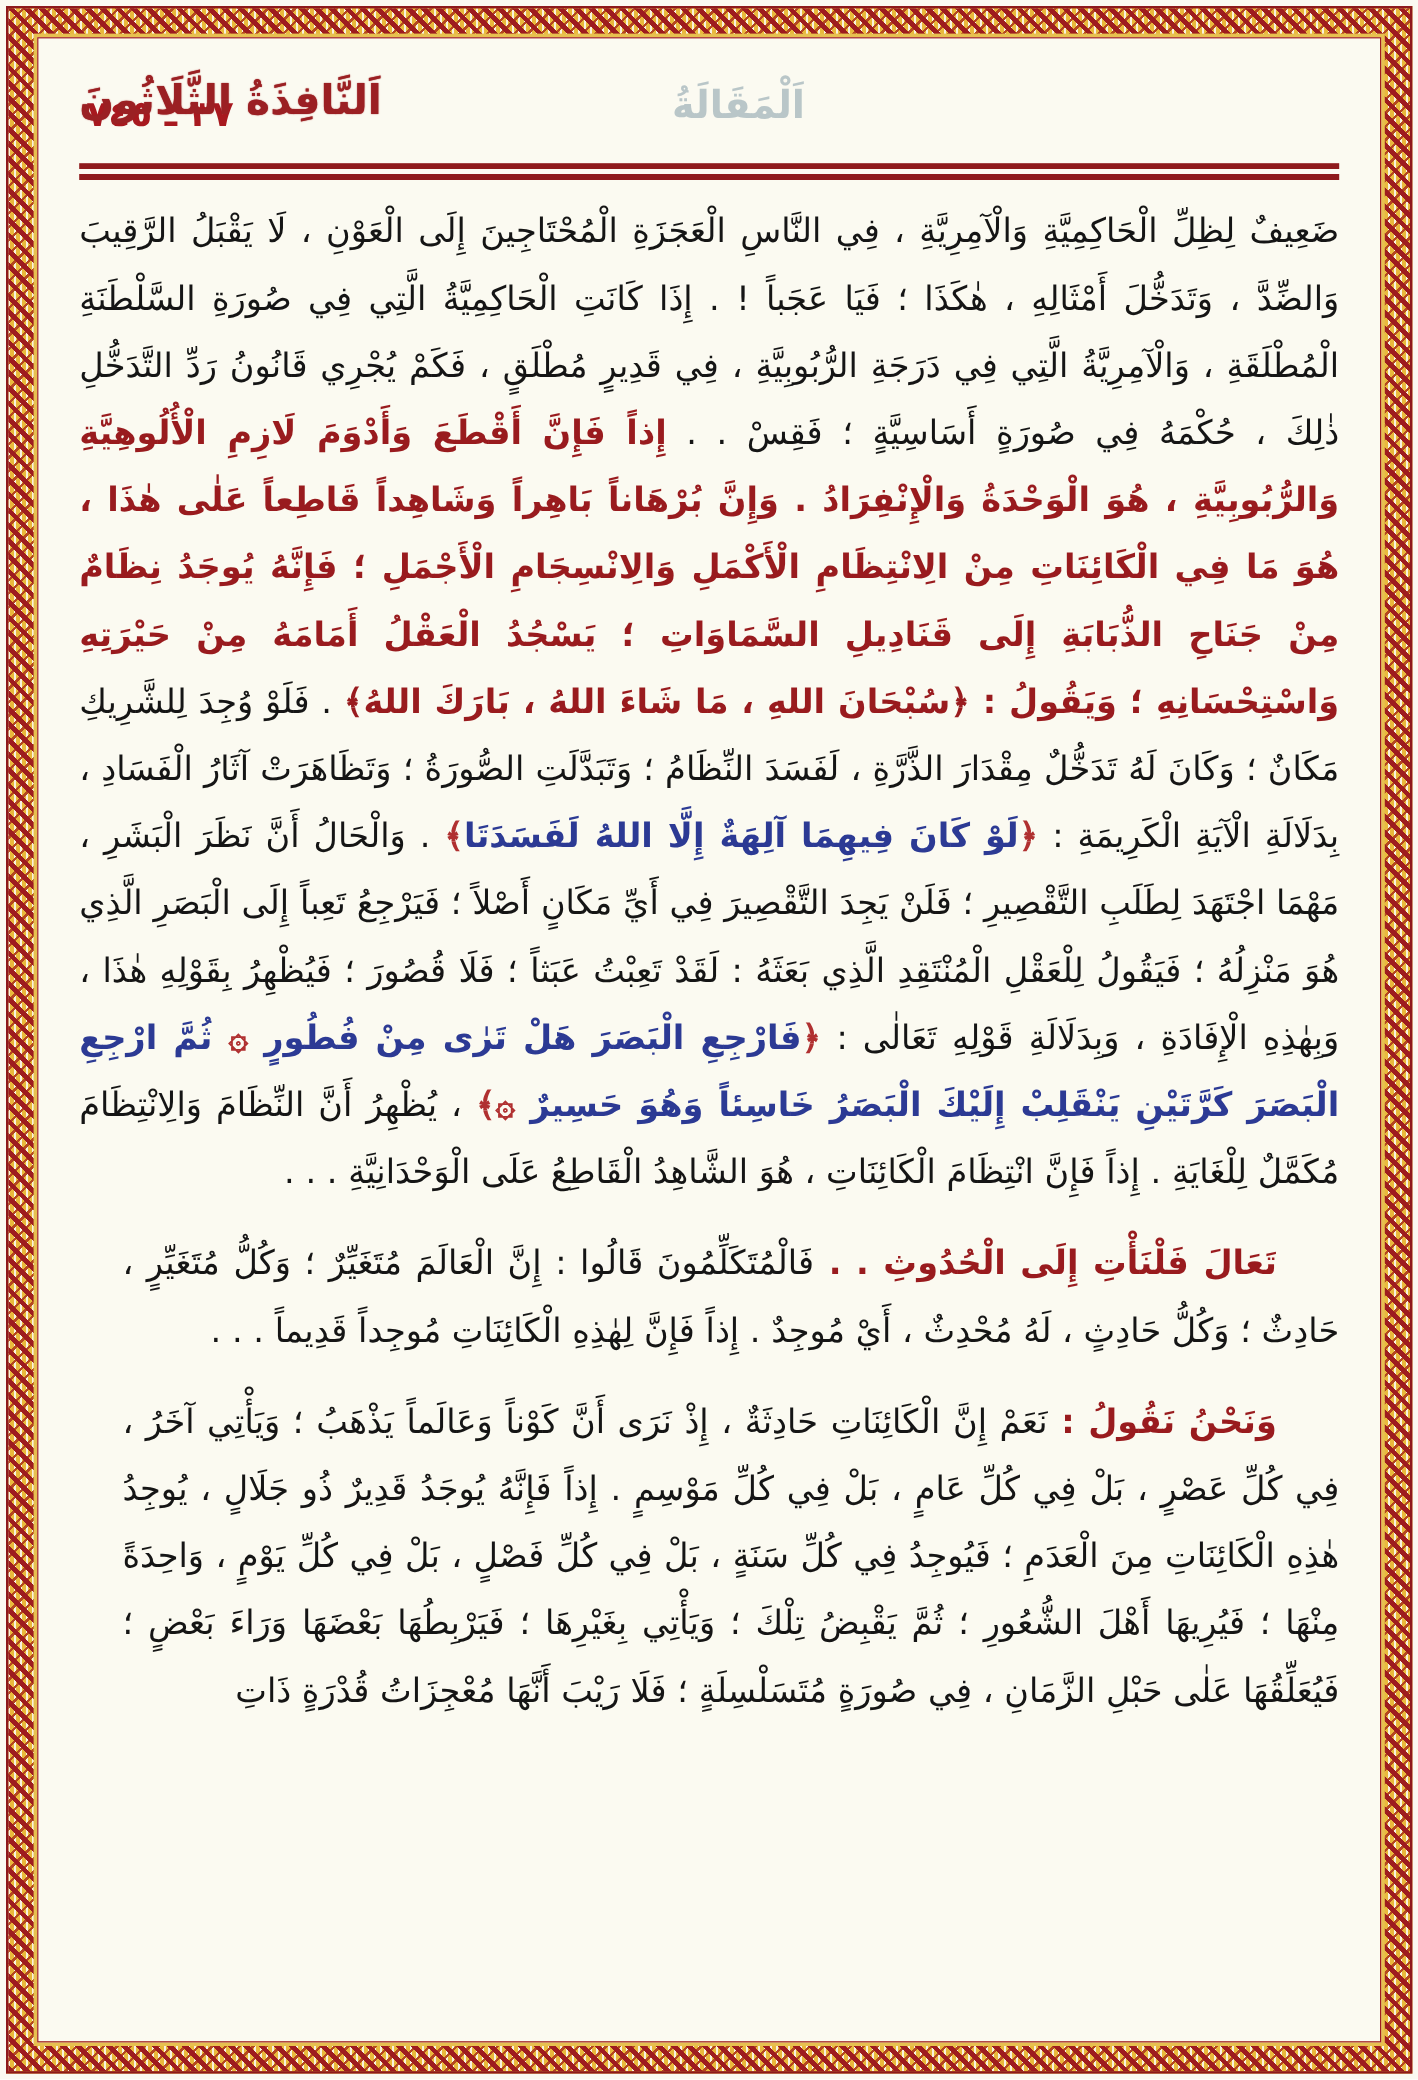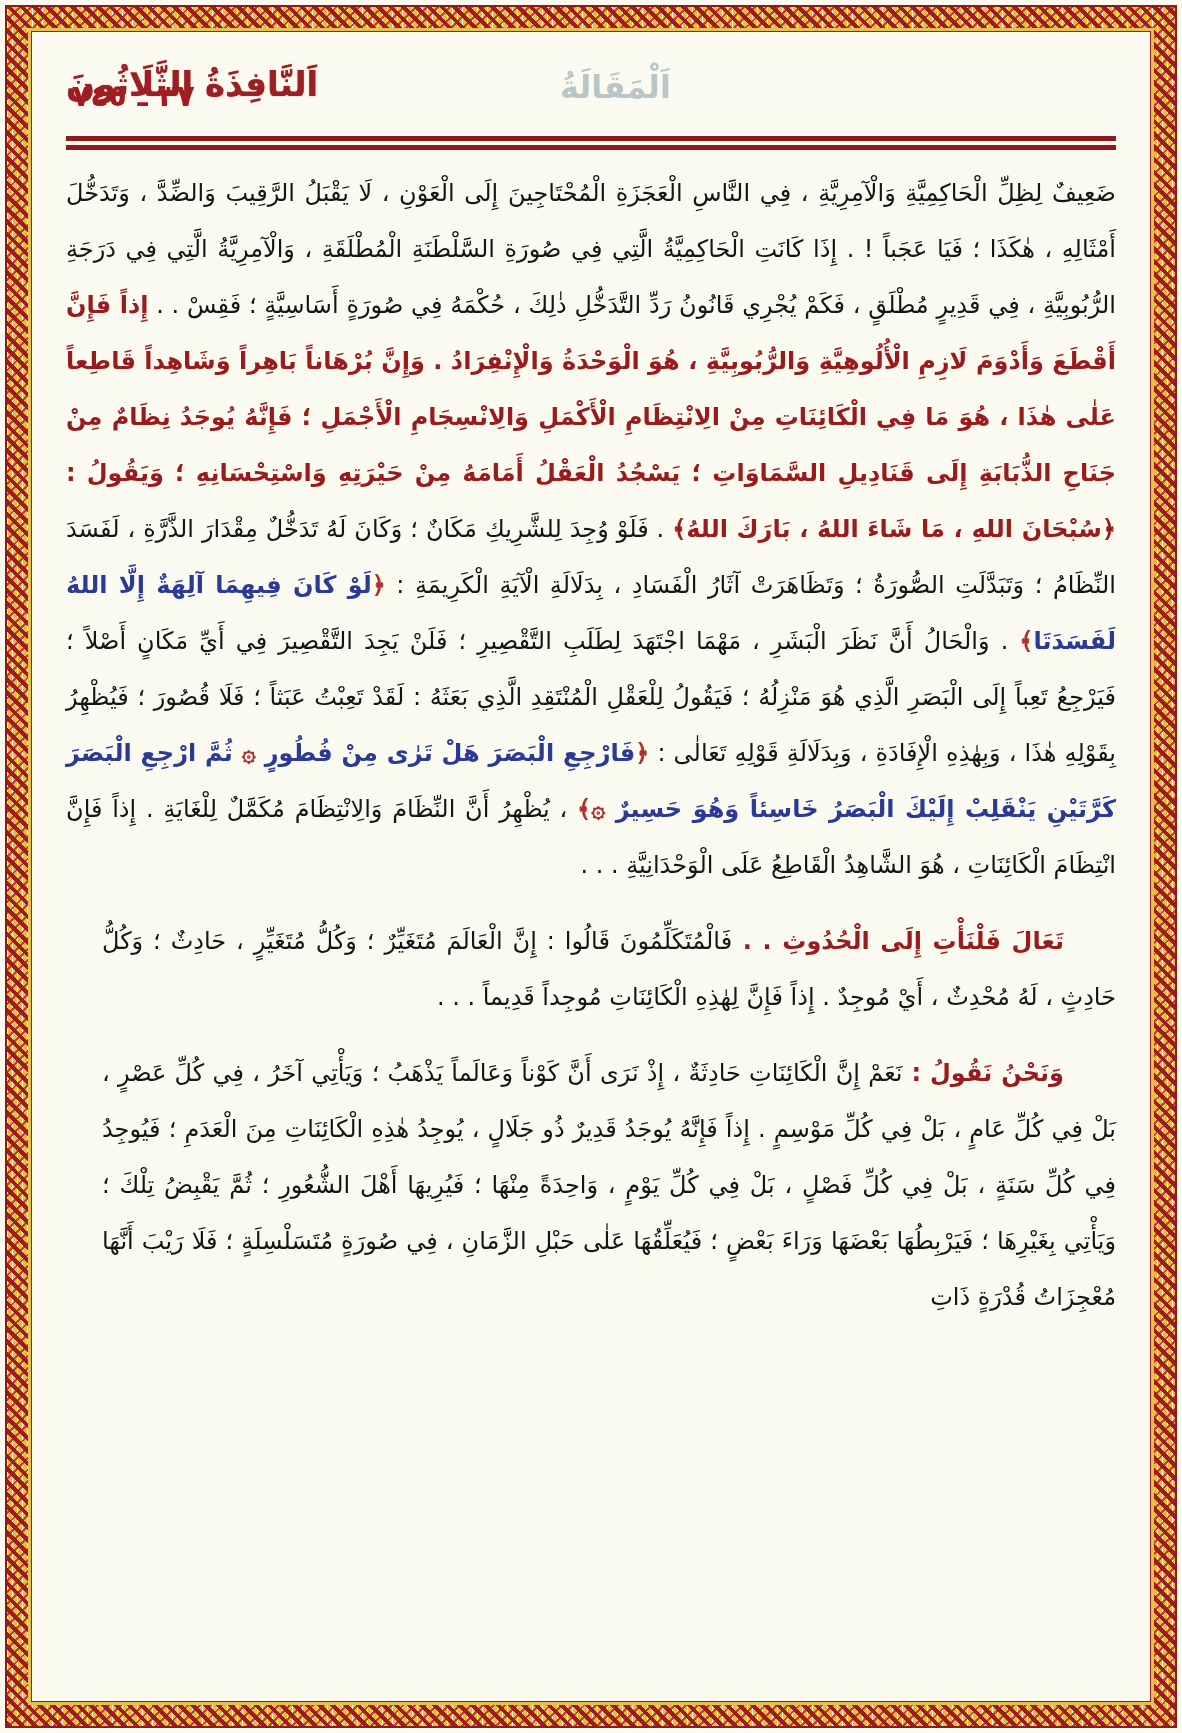--- a/index.html
+++ b/index.html
@@ -55,21 +55,21 @@
     text-shadow:0 0 1px #9b2023;
     white-space:nowrap;
   }
   .rule{
     height:15px;margin-top:4px;
     background:linear-gradient(to bottom,#8e1a1c 0 5px,#fbfaf1 5px 9px,#8e1a1c 9px 14px,#fbfaf1 14px 15px);
   }
   
   .body-text{
     margin-top:14px;
-    font-size:24px;line-height:56px;
+    font-size:28px;line-height:56px;
     text-align:justify;
     color:#151515;
   }
   .para{margin:0 0 20px 0;}
   .para.indent{text-indent:52px;margin-left:36px;}
   .seg-black{color:#151515;}
   .seg-red{color:#991b1e;font-weight:bold;}
   .seg-blue{color:#2c3a94;font-weight:bold;}
   .seg-orn{color:#b03030;font-weight:bold;}
 </style>

